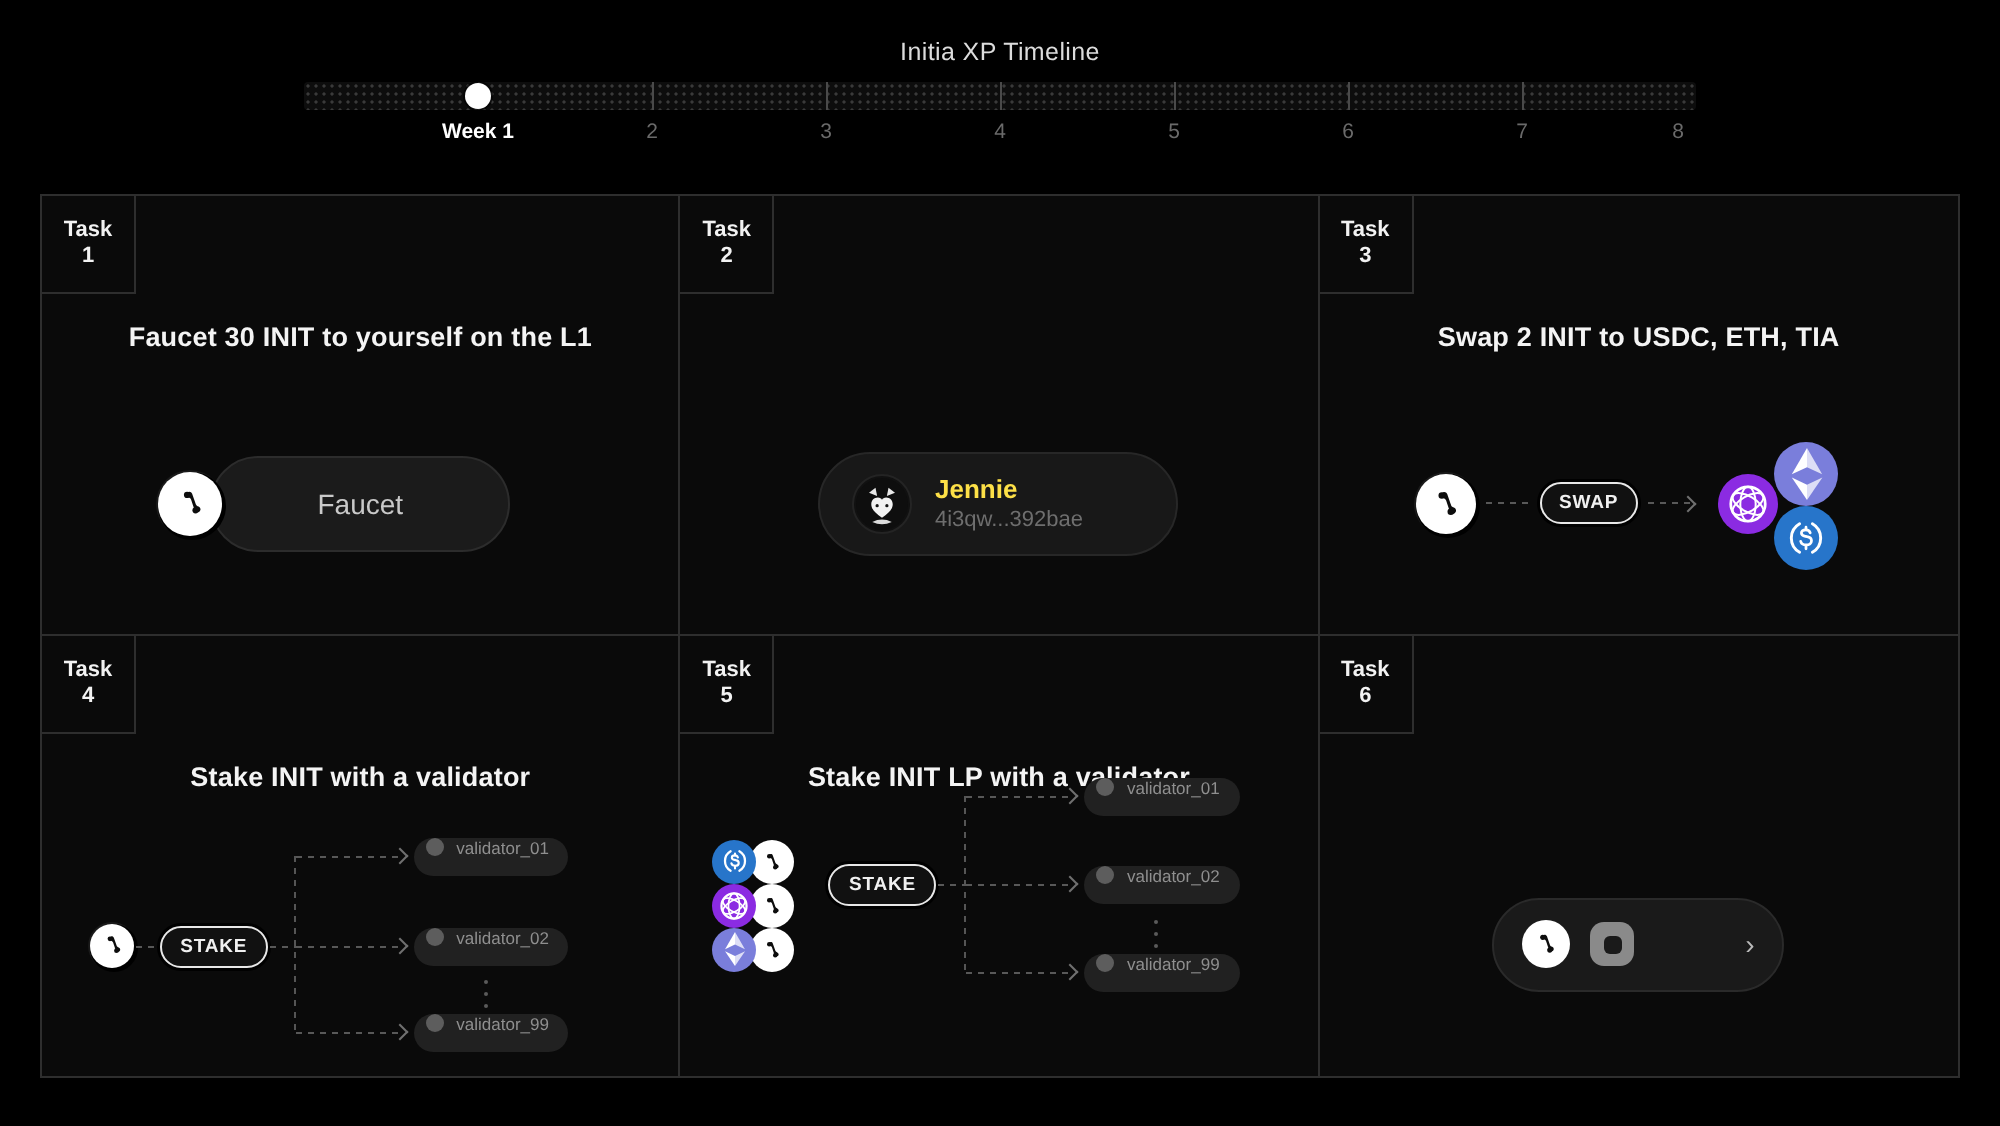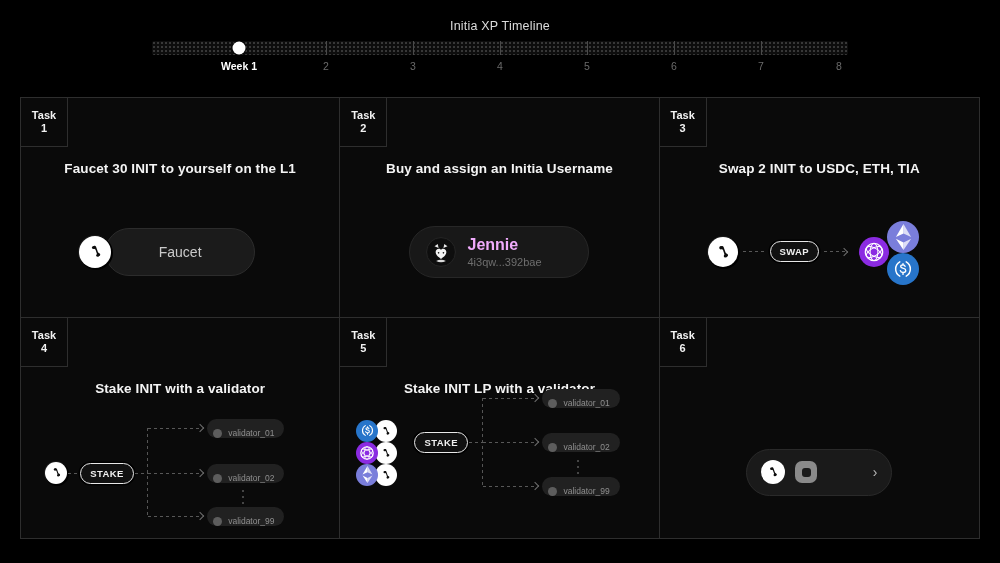--- a/index.html
+++ b/index.html
@@ -104,21 +104,21 @@
     width: 180px; height: 52px; border-radius: 26px;
     background: #181818; border: 1px solid #272727;
     display: flex; align-items: center; gap: 11px; padding: 0 16px;
   }
   .avatar {
     width: 30px; height: 30px; border-radius: 50%; flex: none;
     background: #111; display: flex; align-items: center; justify-content: center;
     overflow: hidden; border: 1px solid #242424;
   }
   .user-meta { display: flex; flex-direction: column; gap: 2px; }
-  .user-name { color: #f0abfc; font-size: 16px; font-weight: bold; }
+  .user-name { color: #fde047; font-size: 13px; font-weight: bold; }
   .user-addr { color: #6e6e6e; font-size: 11px; }
 
   
   .swap-row { display: flex; align-items: center; gap: 0; }
   .dashline {
     width: 22px; height: 1px;
     background-image: linear-gradient(to right, #585858 0 3px, transparent 3px 6px);
     background-size: 6px 1px; position: relative; flex: none;
   }
   .dashline.arrow::after {
@@ -139,21 +139,21 @@
   .t-tia  { background: #8B2BE2; }
   .t-eth  { background: #7A7EDB; }
   .t-usdc { background: #2775CA; }
   .tokens-out { display: flex; align-items: center; margin-left: 8px; position: relative; height: 62px; }
   .tokens-out .token { position: absolute; }
 
   
   .fan { position: relative; }
   .vpill {
     height: 19px; border-radius: 10px; background: #212121;
-    display: flex; align-items: flex-end; gap: 6px; padding: 0 10px 0 6px;
+    display: flex; align-items: flex-start; gap: 6px; padding: 0 10px 0 6px;
     color: #8f8f8f; font-size: 8.5px; white-space: nowrap;
   }
   .vdot { width: 9px; height: 9px; border-radius: 50%; background: #5d5d5d; flex: none; }
   .vdots-vert { display: flex; flex-direction: column; gap: 4px; align-items: center; }
   .vdots-vert i { width: 2px; height: 2px; border-radius: 50%; background: #5a5a5a; display: block; }
 
   .lp-pair { position: relative; width: 44px; height: 22px; flex: none; }
   .lp-pair .token, .lp-pair .init-coin { position: absolute; top: 50%; transform: translateY(-50%);
       width: 22px; height: 22px; }
   .lp-pair .token { left: 0; z-index: 2; }
@@ -229,21 +229,20 @@
           </div>
         </div>
       </div>
     </div>
 
     <div class="cell">
       <div class="task-badge">
         <span>Task</span>
         <span>2</span>
       </div>
-      <div class="cell-title">Buy and assign an Initia Username</div>
       <div class="cell-body">
         <div class="user-pill">
           <div class="avatar">
             <svg width="26" height="26" viewBox="0 0 32 32" aria-hidden="true">
               <circle cx="16" cy="16" r="16" fill="#0e0e0e"></circle>
               <path d="M8 9 L12 6 L13 11 Z" fill="#e8e8e8"></path>
               <path d="M24 9 L20 6 L19 11 Z" fill="#e8e8e8"></path>
               <path d="M16 24.5c-4.2-3-6.6-5.3-6.6-8.4 0-2.4 1.8-4.1 4-4.1 1.4 0 2.1.6 2.6 1.4.5-.8 1.2-1.4 2.6-1.4 2.2 0 4 1.7 4 4.1 0 3.1-2.4 5.4-6.6 8.4z" fill="#f2f2f2"></path>
               <circle cx="13" cy="17" r="1" fill="#141414"></circle>
               <circle cx="19" cy="17" r="1" fill="#141414"></circle>

